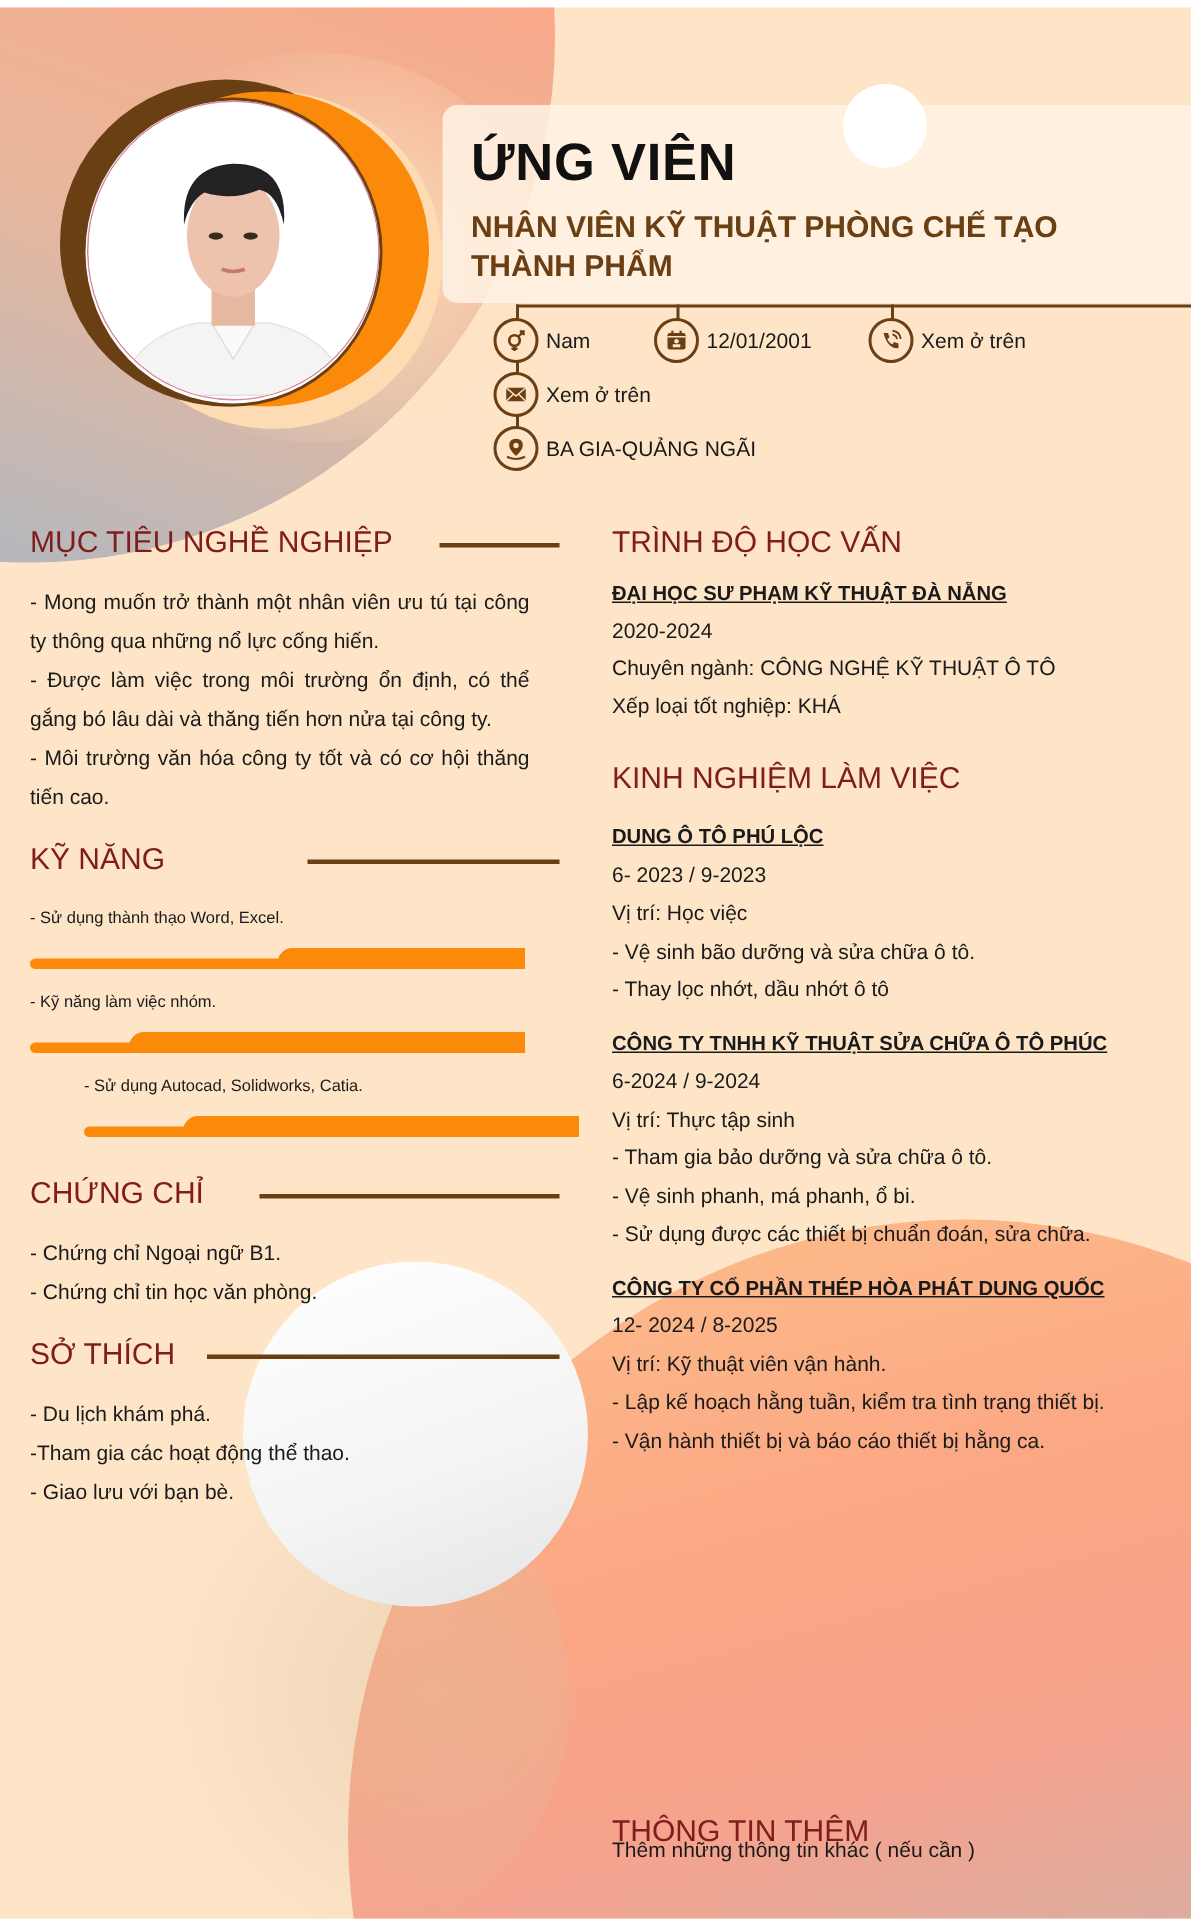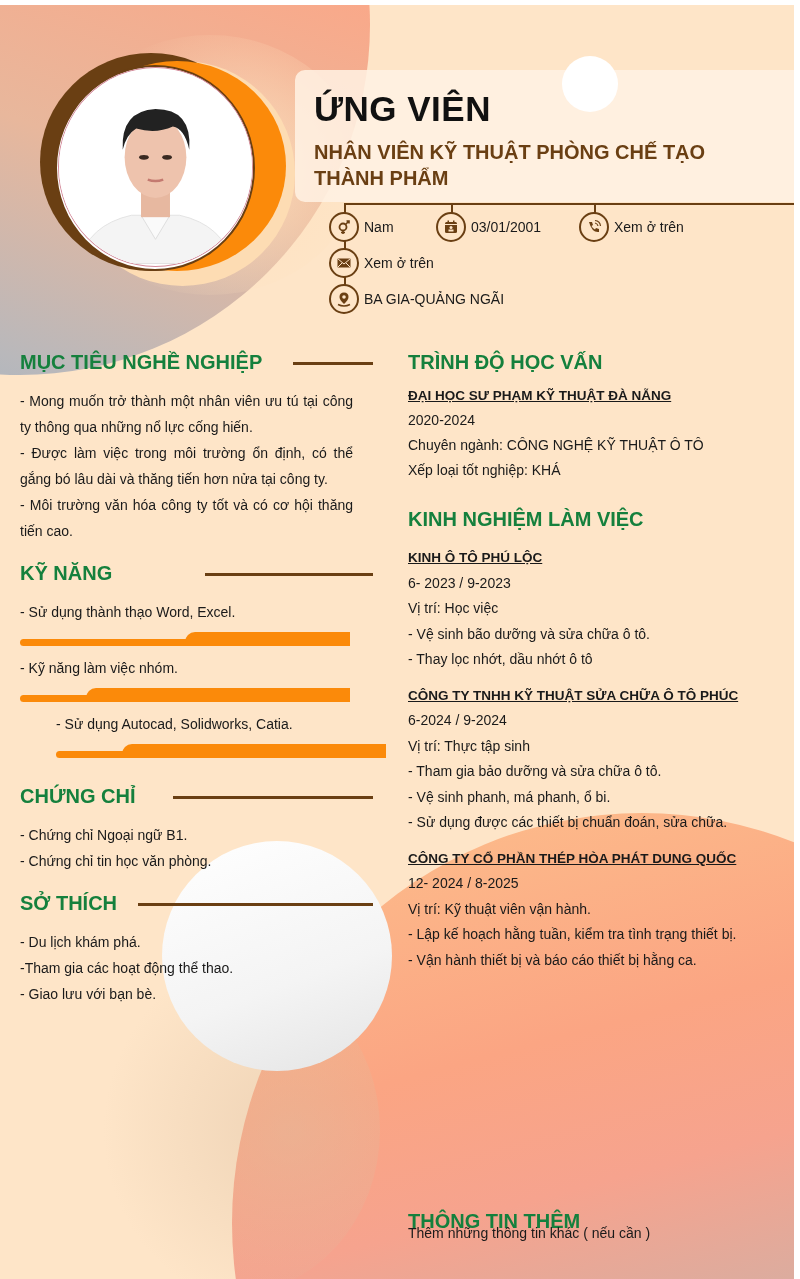--- a/index.html
+++ b/index.html
@@ -63,28 +63,28 @@
   
   .tree-line { position: absolute; background: #6a3f13; }
   .contact { position: absolute; display: flex; align-items: center; font-size: 14px; color: #1a1a1a; }
   .c-icon {
     width: 30px; height: 30px; border-radius: 50%; border: 2.5px solid #6a3f13; background: #fee5c8;
     display: flex; align-items: center; justify-content: center; margin-right: 5px; flex-shrink: 0;
   }
   .c-icon svg { width: 16px; height: 16px; }
 
   
-  .sec-title { position: absolute; font-size: 20px; font-weight: bold; color: #15803d; }
+  .sec-title { position: absolute; font-size: 20px; font-weight: normal; color: #7f1d1d; }
   .sec-rule { position: absolute; height: 3px; background: #6a3f13; }
   .para { position: absolute; font-size: 14px; line-height: 26px; color: #1a1a1a; }
   .para.justify { text-align: justify; }
   .sub-title { font-weight: bold; font-size: 13.5px; text-decoration: underline; }
 
   .skill { position: absolute; left: 20px; width: 340px; }
-  .skill-label { font-size: 14px; line-height: 20px; }
+  .skill-label { font-size: 11px; line-height: 20px; }
   .skill-bar { position: relative; height: 14px; margin-top: 10px; width: 330px; }
   .skill-bar .track { position: absolute; left: 0; bottom: 0; height: 7px; width: 100%; background: #fb8a0a; border-radius: 4px 0 0 4px; }
   .skill-bar .fill { position: absolute; bottom: 0; right: 0; height: 14px; background: #fb8a0a; border-radius: 10px 0 0 0; }
 
   .job { margin-bottom: 10px; }
 </style>
 </head>
 <body>
 
 <div class="page">
@@ -138,21 +138,21 @@
     <span class="c-icon">
       <svg viewBox="0 0 16 16">
           <rect x="2" y="3" width="12" height="11" rx="1.5" fill="#6a3f13"></rect>
           <rect x="4.5" y="1.5" width="1.5" height="3" fill="#6a3f13"></rect>
           <rect x="10" y="1.5" width="1.5" height="3" fill="#6a3f13"></rect>
           <rect x="2" y="5" width="12" height="1" fill="#fee5c8"></rect>
           <circle cx="8" cy="8.5" r="1.5" fill="#fee5c8"></circle>
           <rect x="5.5" y="10.5" width="5" height="2" fill="#fee5c8"></rect>
         </svg>
     </span>
-    <span>03/01/2001</span>
+    <span>12/01/2001</span>
   </div>
   <div class="contact" style="left:579px; top:207px;">
     <span class="c-icon">
       <svg viewBox="0 0 16 16">
           <path d="M3 3 L6 3 L7 6 L5.5 7 Q7 10 9 10.5 L10 9 L13 10 L13 13 Q6 14 3 3 Z" fill="#6a3f13"></path>
           <path d="M9 4 Q11.5 4.5 12 7 M9 1.5 Q14 2 14.5 7" stroke="#6a3f13" stroke-width="1.2" fill="none"></path>
         </svg>
     </span>
     <span>Xem ở trên</span>
   </div>
@@ -228,21 +228,21 @@
   <div class="para" style="left:408px; top:378px; width:380px; line-height:25px;">
     <div class="sub-title">ĐẠI HỌC SƯ PHẠM KỸ THUẬT ĐÀ NẴNG</div>
     <div>2020-2024</div>
     <div>Chuyên ngành: CÔNG NGHỆ KỸ THUẬT Ô TÔ</div>
     <div>Xếp loại tốt nghiệp: KHÁ</div>
   </div>
 
   <div class="sec-title" style="left:408px; top:503px;">KINH NGHIỆM LÀM VIỆC</div>
   <div class="para" style="left:408px; top:540px; width:385px; line-height:25.5px;">
     <div class="job">
-      <div class="sub-title">KINH Ô TÔ PHÚ LỘC</div>
+      <div class="sub-title">DUNG Ô TÔ PHÚ LỘC</div>
       <div>6- 2023 / 9-2023</div>
       <div>Vị trí: Học việc</div>
       <div>- Vệ sinh bão dưỡng và sửa chữa ô tô.</div>
       <div>- Thay lọc nhớt, dầu nhớt ô tô</div>
     </div>
     <div class="job">
       <div class="sub-title">CÔNG TY TNHH KỸ THUẬT SỬA CHỮA Ô TÔ PHÚC</div>
       <div>6-2024 /  9-2024</div>
       <div>Vị trí: Thực tập sinh</div>
       <div>- Tham gia bảo dưỡng và sửa chữa ô tô.</div>

